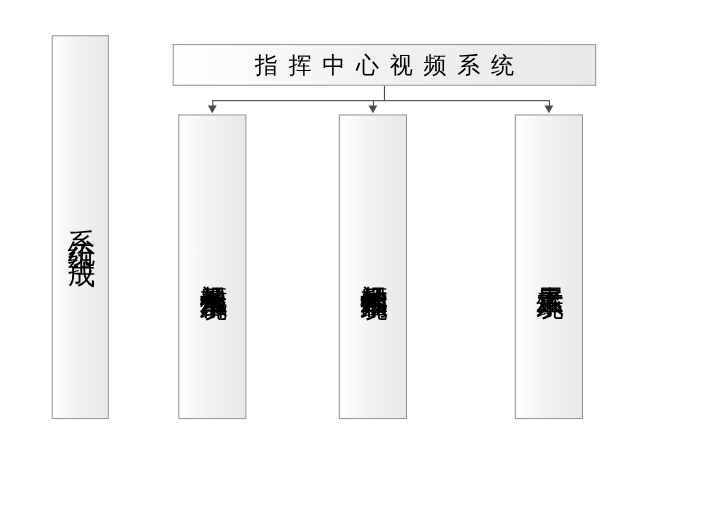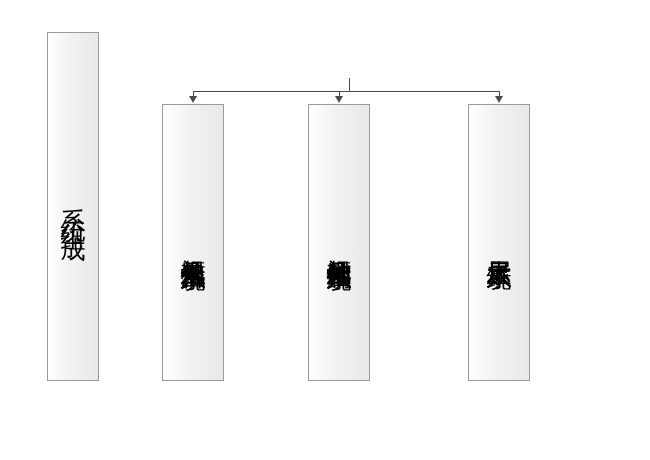--- a/index.html
+++ b/index.html
@@ -99,20 +99,23 @@
 </style>
 </head>
 <body>
 
 <div id="canvas">
 
   <div class="box" id="title-panel">
     <span class="vtext">系统组成</span>
   </div>
 
+  <div class="box" id="header-box">
+    <span class="htext">指挥中心视频系统</span>
+  </div>
 
   <div class="line vline" style="left:349px; top:78px; height:13px;"></div>
   <div class="line hline" style="left:193px; top:91px; width:306px;"></div>
 
   <div class="line vline" style="left:193px; top:91px; height:6px;"></div>
   <div class="arrow-head" style="left:189px; top:96px;"></div>
 
   <div class="line vline" style="left:339px; top:91px; height:6px;"></div>
   <div class="arrow-head" style="left:335px; top:96px;"></div>
 

